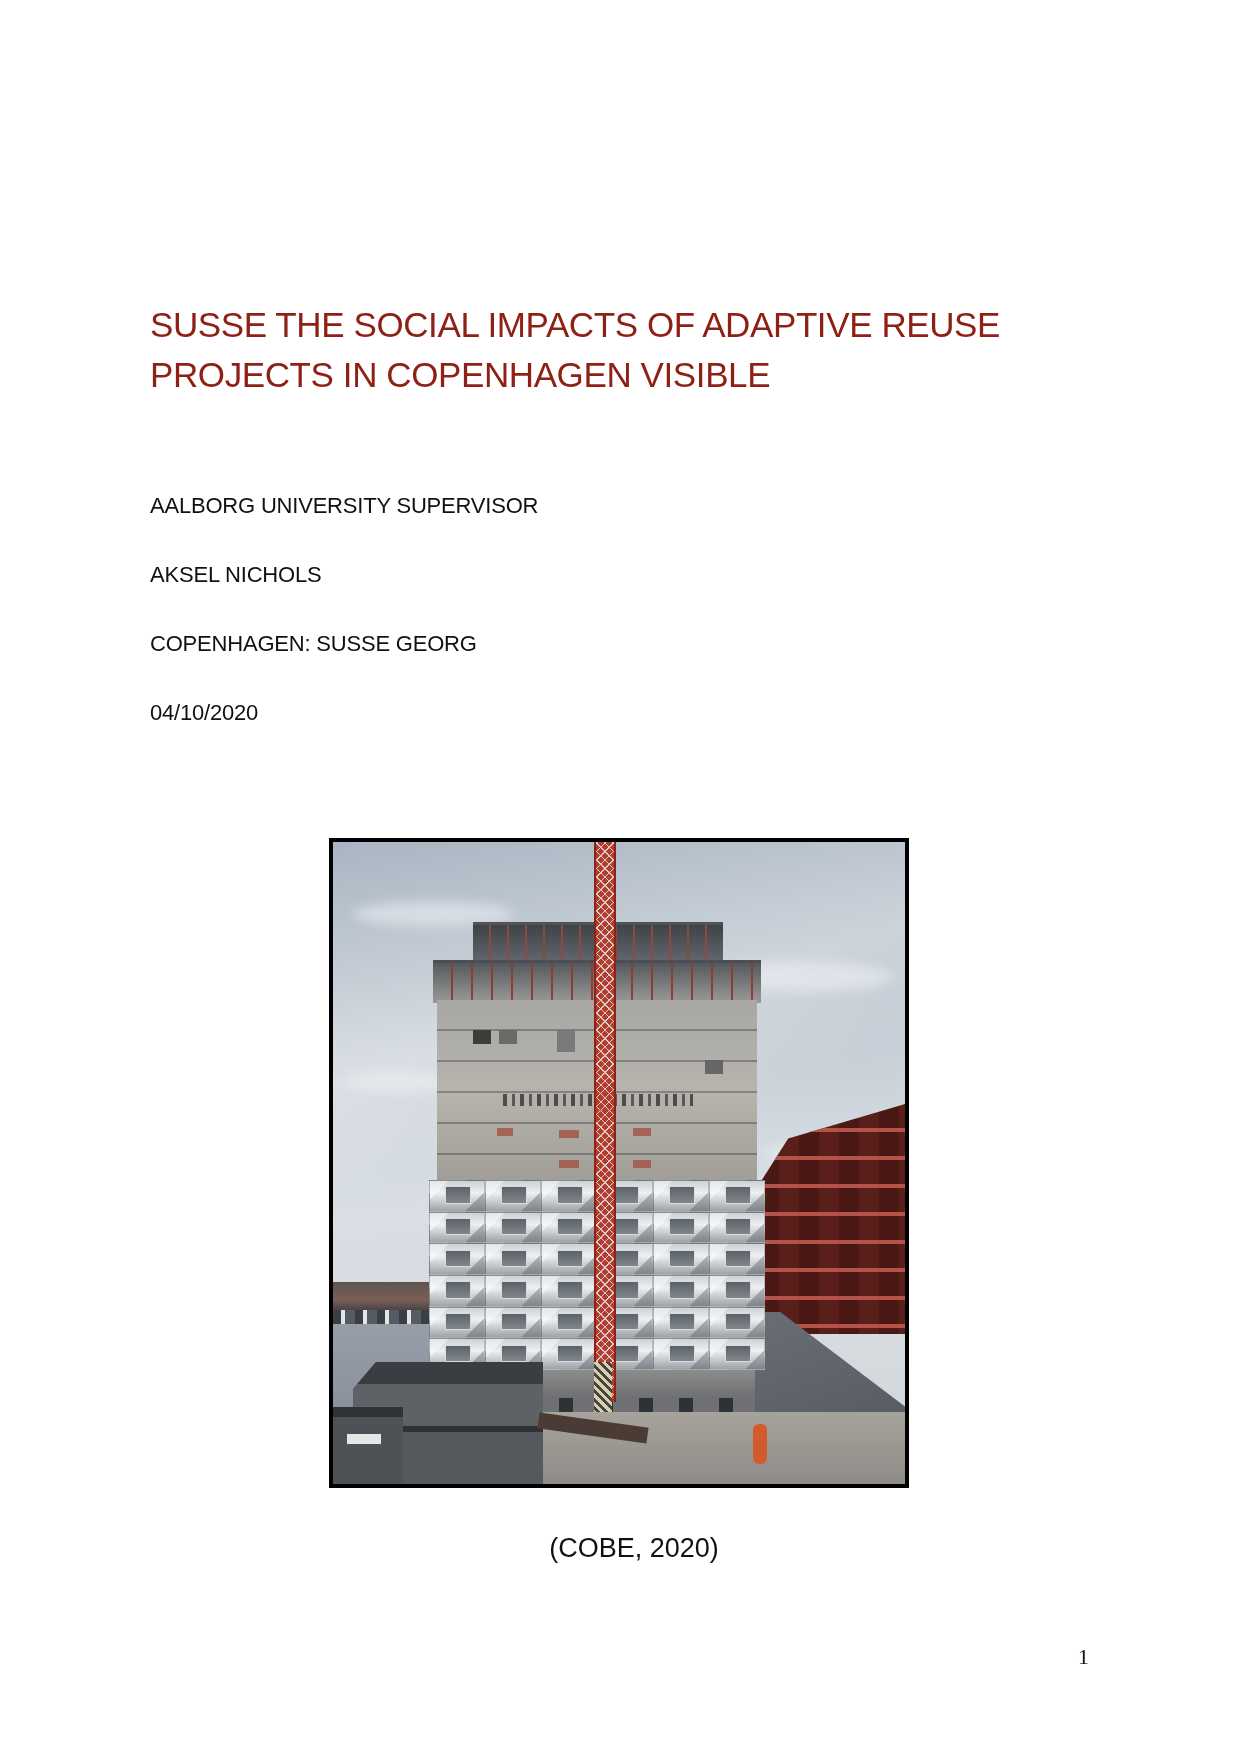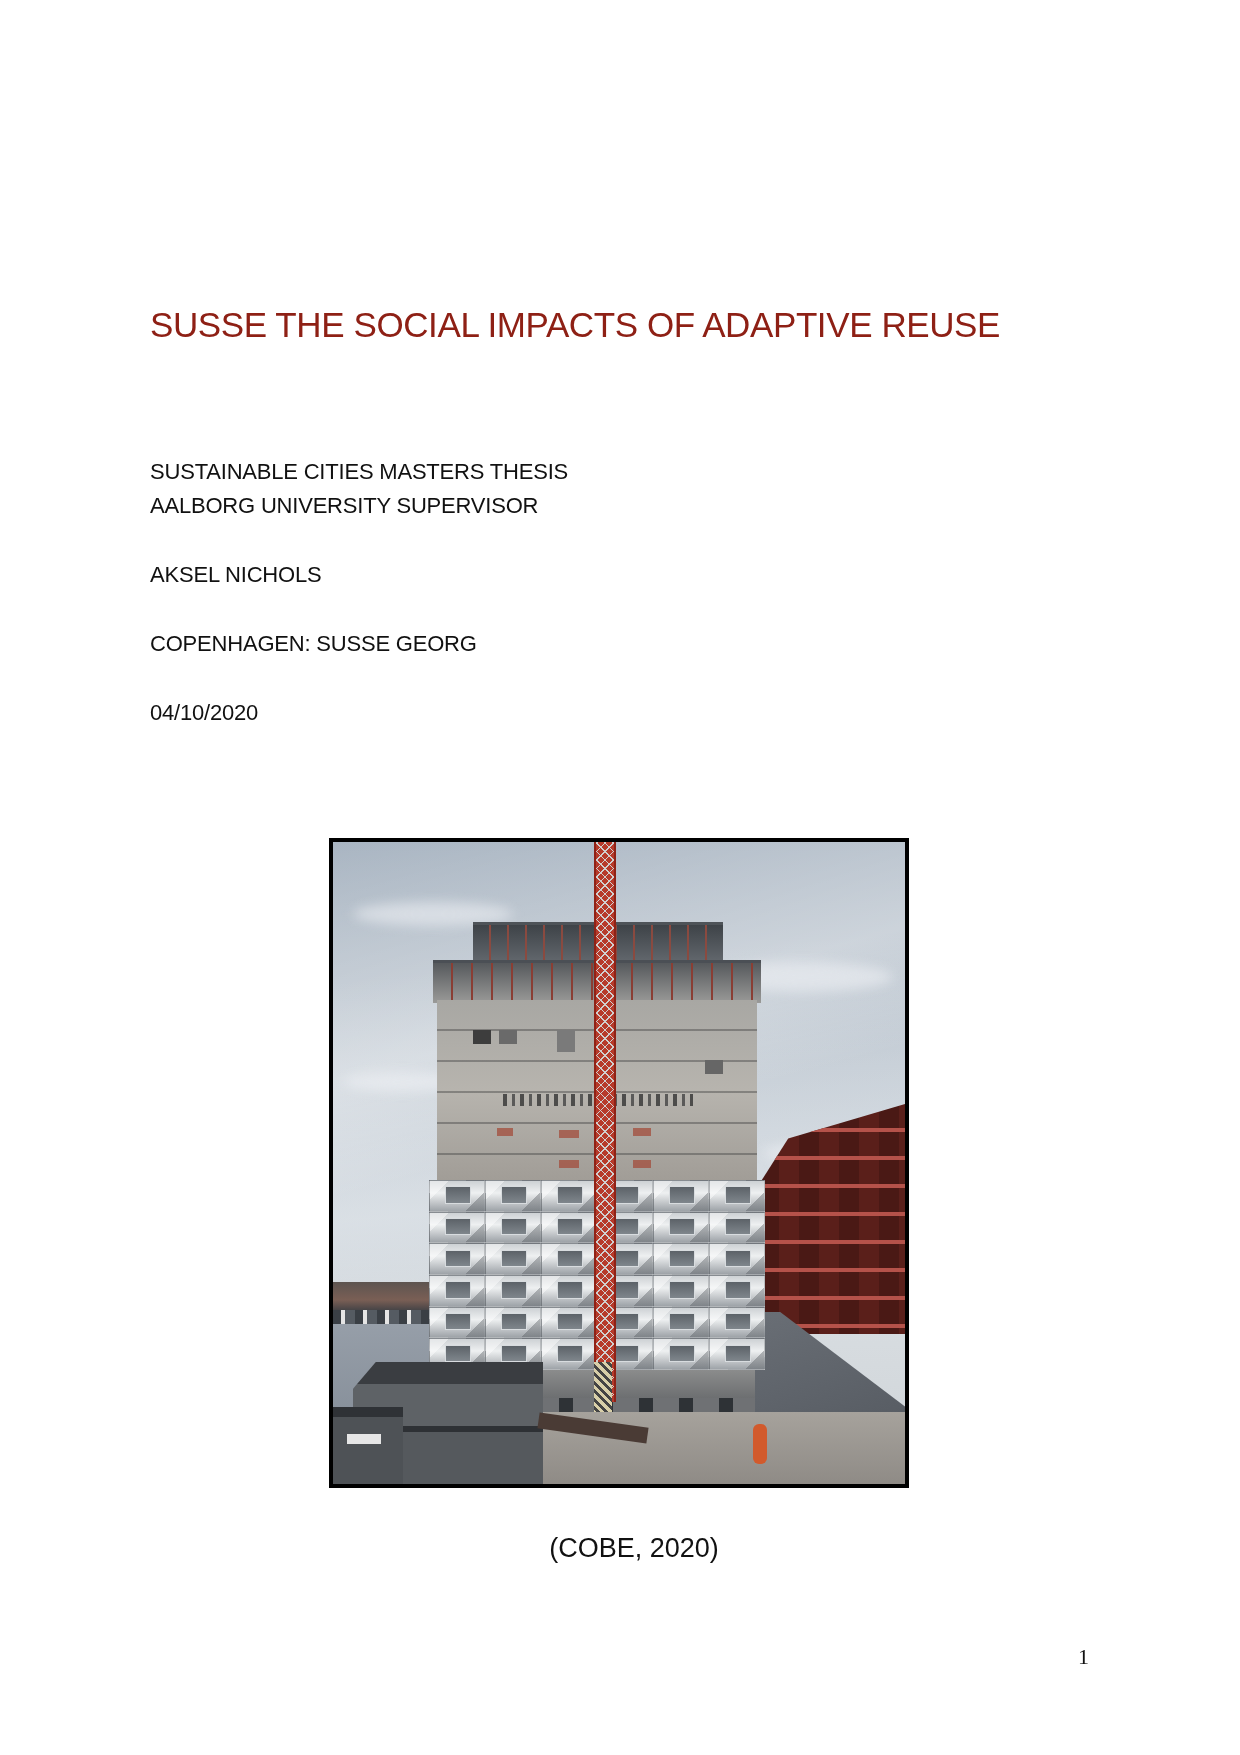--- a/index.html
+++ b/index.html
@@ -167,23 +167,23 @@
       font-family: "Liberation Serif", serif; font-size: 22px; line-height: 26px; color: #111;
     }
   </style>
 </head>
 <body>
 
 <div class="page">
 
   <h1 class="title">
     <span>SUSSE THE SOCIAL IMPACTS OF ADAPTIVE REUSE</span>
+    <span>PROJECTS IN COPENHAGEN VISIBLE</span>
   </h1>
 
-  <div class="meta meta-program">SUSTAINABLE CITIES MASTERS THESIS</div>
   <div class="meta meta-university">AALBORG UNIVERSITY SUPERVISOR</div>
   <div class="meta meta-author">AKSEL NICHOLS</div>
   <div class="meta meta-supervisor">COPENHAGEN: SUSSE GEORG</div>
   <div class="meta meta-date">04/10/2020</div>
 
   <div class="photo-frame" title="Photograph of a concrete silo tower under conversion with a red construction crane, faceted metal balcony cladding, harbour water on the left and a red parking building on the right">
     <div class="sky"></div>
     <div class="cloud" style="left:20px;top:60px;width:160px;height:24px;"></div>
     <div class="cloud" style="left:380px;top:120px;width:180px;height:30px;"></div>
     <div class="cloud" style="left:10px;top:230px;width:120px;height:20px;"></div>

